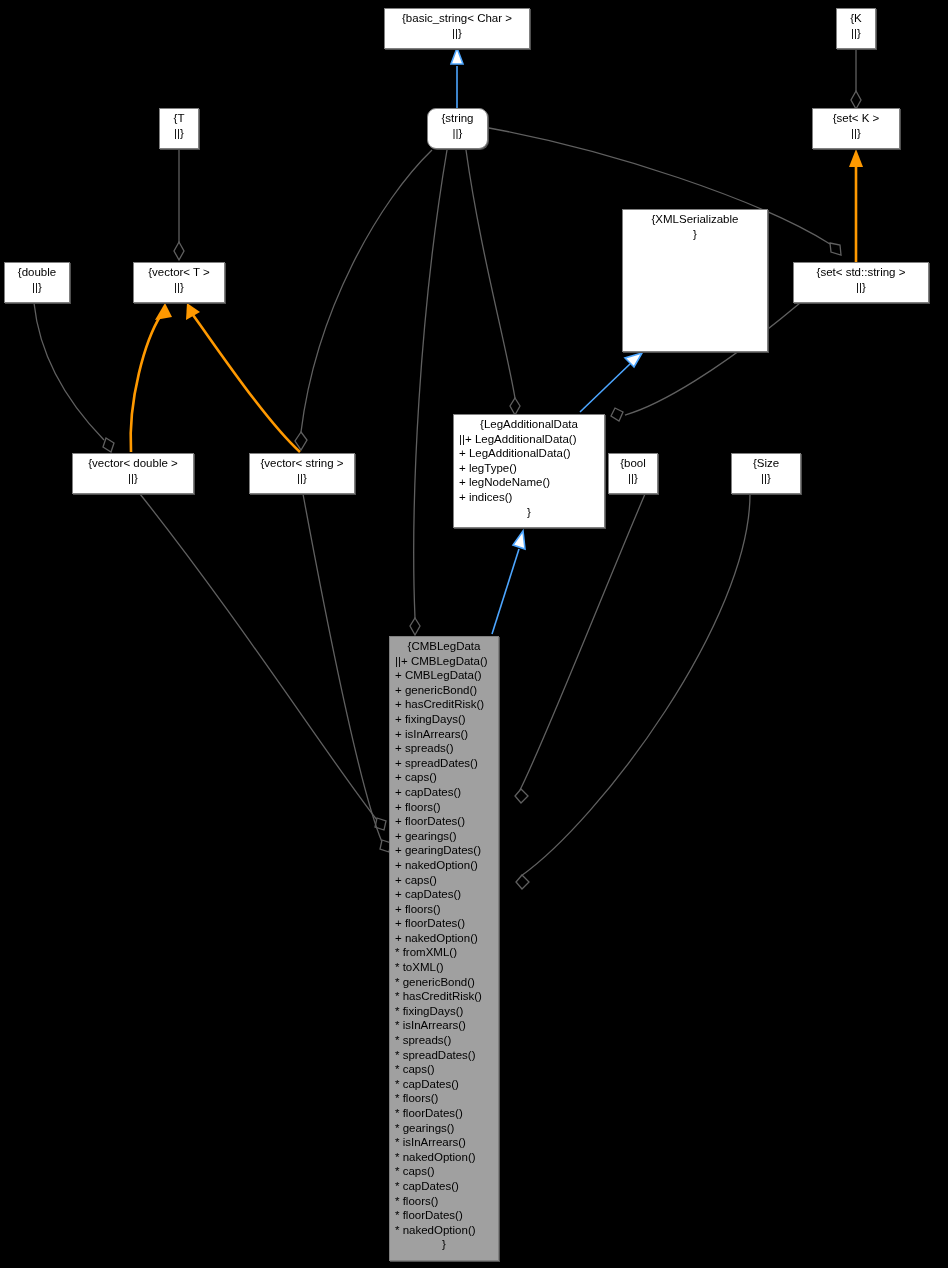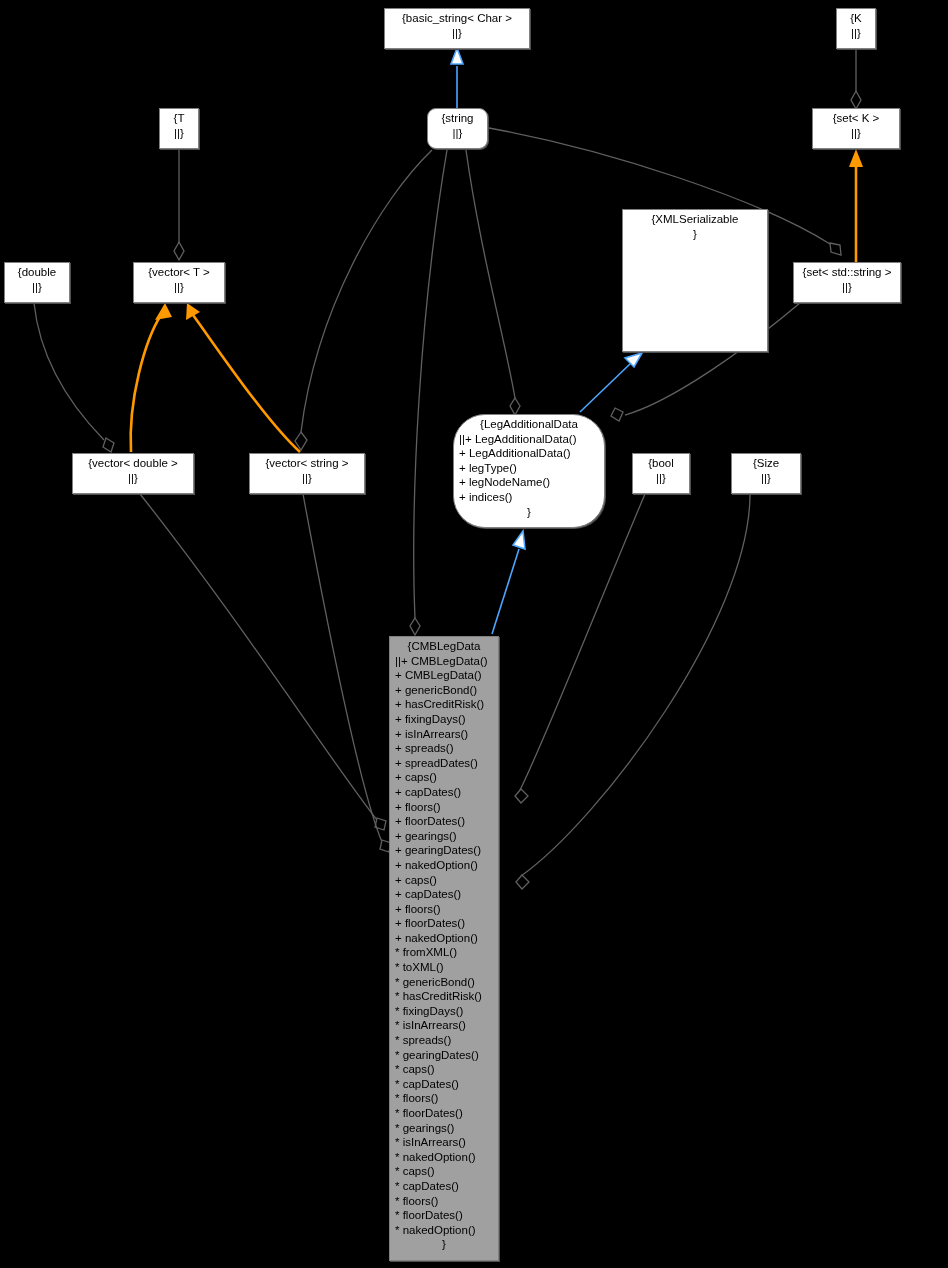--- a/index.html
+++ b/index.html
@@ -183,44 +183,44 @@
         <span class="closebrace">}</span>
       </div>
       <div class="node" style="left: 4px; top: 262px; width: 66px; min-height: 41px;">
         <span class="title">{double</span>
         <span class="closebrace">||}</span>
       </div>
       <div class="node" style="left: 133px; top: 262px; width: 92px; min-height: 41px;">
         <span class="title">{vector&lt; T &gt;</span>
         <span class="closebrace">||}</span>
       </div>
-      <div class="node" style="left: 793px; top: 262px; width: 108px; min-height: 41px;">
+      <div class="node" style="left: 793px; top: 262px; width: 136px; min-height: 41px;">
         <span class="title">{set&lt; std::string &gt;</span>
         <span class="closebrace">||}</span>
       </div>
-      <div class="node" style="left: 453px; top: 414px; width: 152px; min-height: 114px; border-radius: 32px;">
+      <div class="node" style="left: 453px; top: 414px; width: 152px; min-height: 114px;">
         <span class="title">{LegAdditionalData</span>
         <span class="members">
           <span class="m">||+ LegAdditionalData()</span>
           <span class="m">+ LegAdditionalData()</span>
           <span class="m">+ legType()</span>
           <span class="m">+ legNodeName()</span>
           <span class="m">+ indices()</span>
         </span>
         <span class="closebrace">}</span>
       </div>
       <div class="node" style="left: 72px; top: 453px; width: 122px; min-height: 41px;">
         <span class="title">{vector&lt; double &gt;</span>
         <span class="closebrace">||}</span>
       </div>
-      <div class="node" style="left: 249px; top: 453px; width: 116px; min-height: 41px;">
+      <div class="node" style="left: 249px; top: 453px; width: 106px; min-height: 41px;">
         <span class="title">{vector&lt; string &gt;</span>
         <span class="closebrace">||}</span>
       </div>
-      <div class="node" style="left: 632px; top: 453px; width: 58px; min-height: 41px;">
+      <div class="node" style="left: 608px; top: 453px; width: 50px; min-height: 41px;">
         <span class="title">{bool</span>
         <span class="closebrace">||}</span>
       </div>
       <div class="node" style="left: 731px; top: 453px; width: 70px; min-height: 41px;">
         <span class="title">{Size</span>
         <span class="closebrace">||}</span>
       </div>
       <div class="node filled" style="left: 389px; top: 636px; width: 110px; min-height: 625px;">
         <span class="title">{CMBLegData</span>
         <span class="members">
@@ -244,21 +244,21 @@
           <span class="m">+ floors()</span>
           <span class="m">+ floorDates()</span>
           <span class="m">+ nakedOption()</span>
           <span class="m">* fromXML()</span>
           <span class="m">* toXML()</span>
           <span class="m">* genericBond()</span>
           <span class="m">* hasCreditRisk()</span>
           <span class="m">* fixingDays()</span>
           <span class="m">* isInArrears()</span>
           <span class="m">* spreads()</span>
-          <span class="m">* gearingDates()</span>
+          <span class="m">* spreadDates()</span>
           <span class="m">* caps()</span>
           <span class="m">* capDates()</span>
           <span class="m">* floors()</span>
           <span class="m">* floorDates()</span>
           <span class="m">* gearings()</span>
           <span class="m">* isInArrears()</span>
           <span class="m">* nakedOption()</span>
           <span class="m">* caps()</span>
           <span class="m">* capDates()</span>
           <span class="m">* floors()</span>

